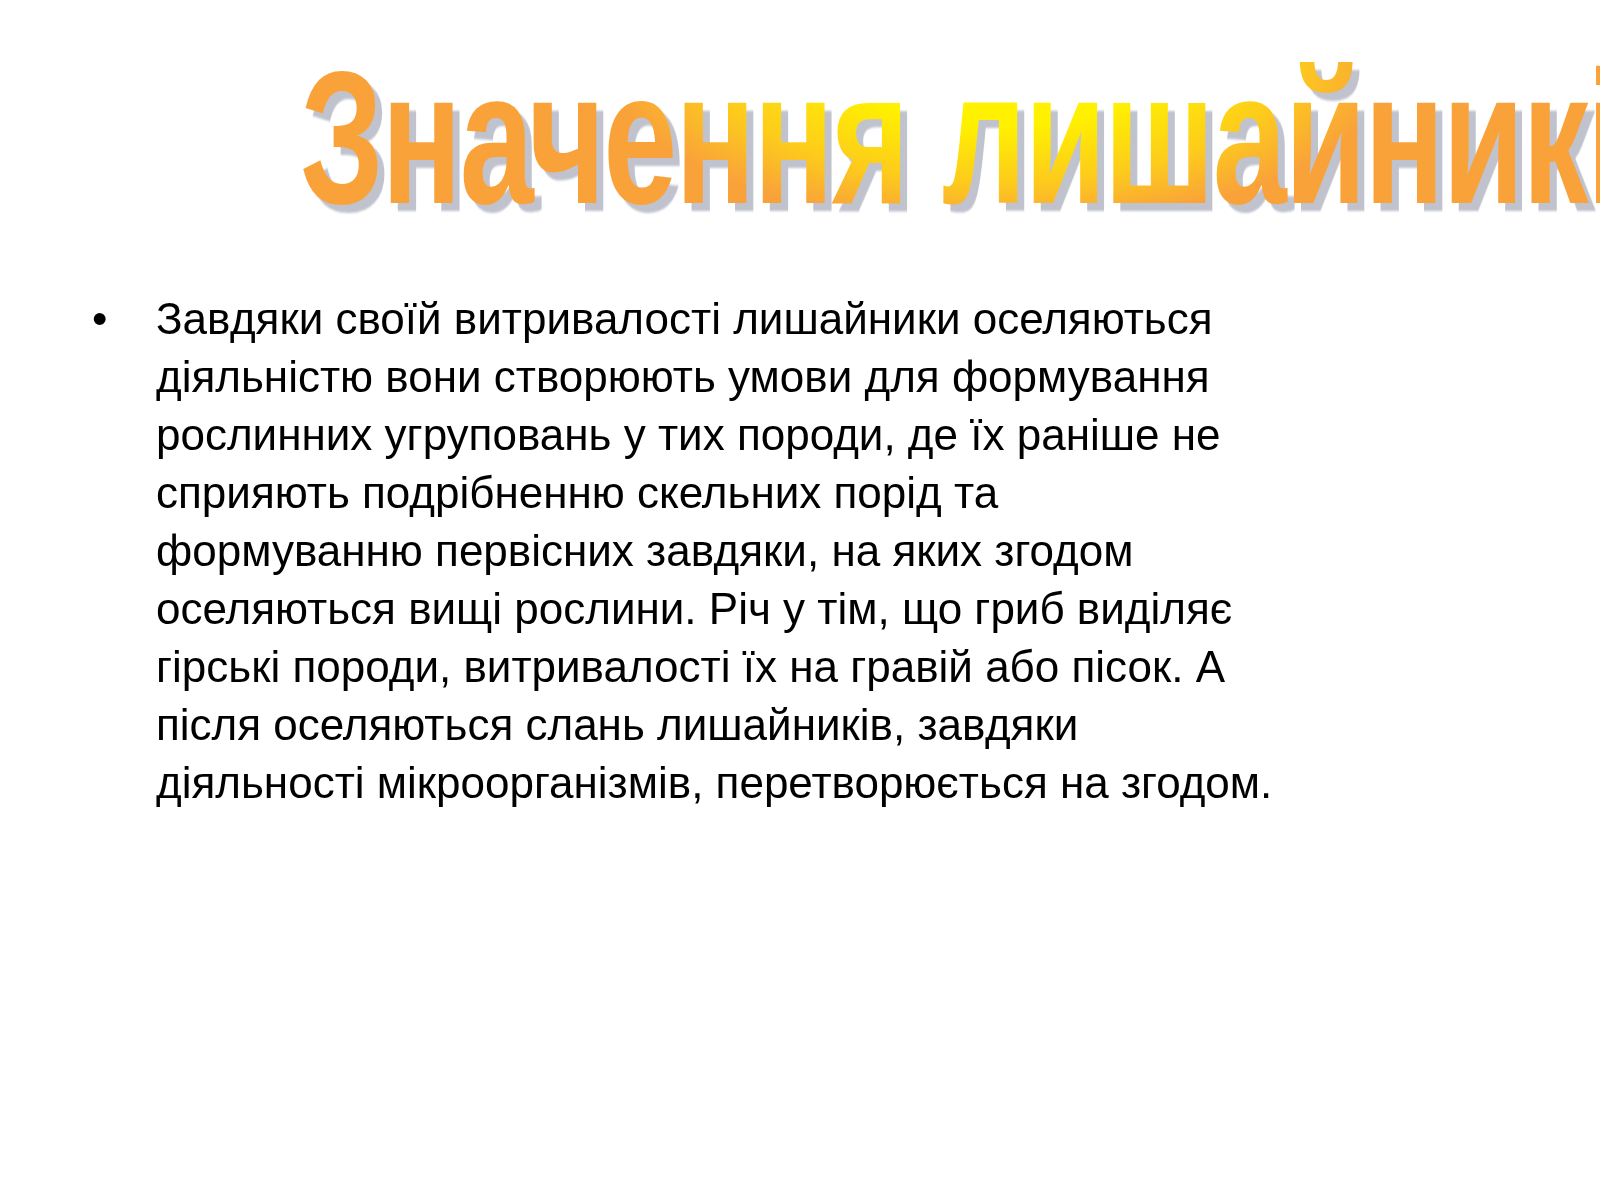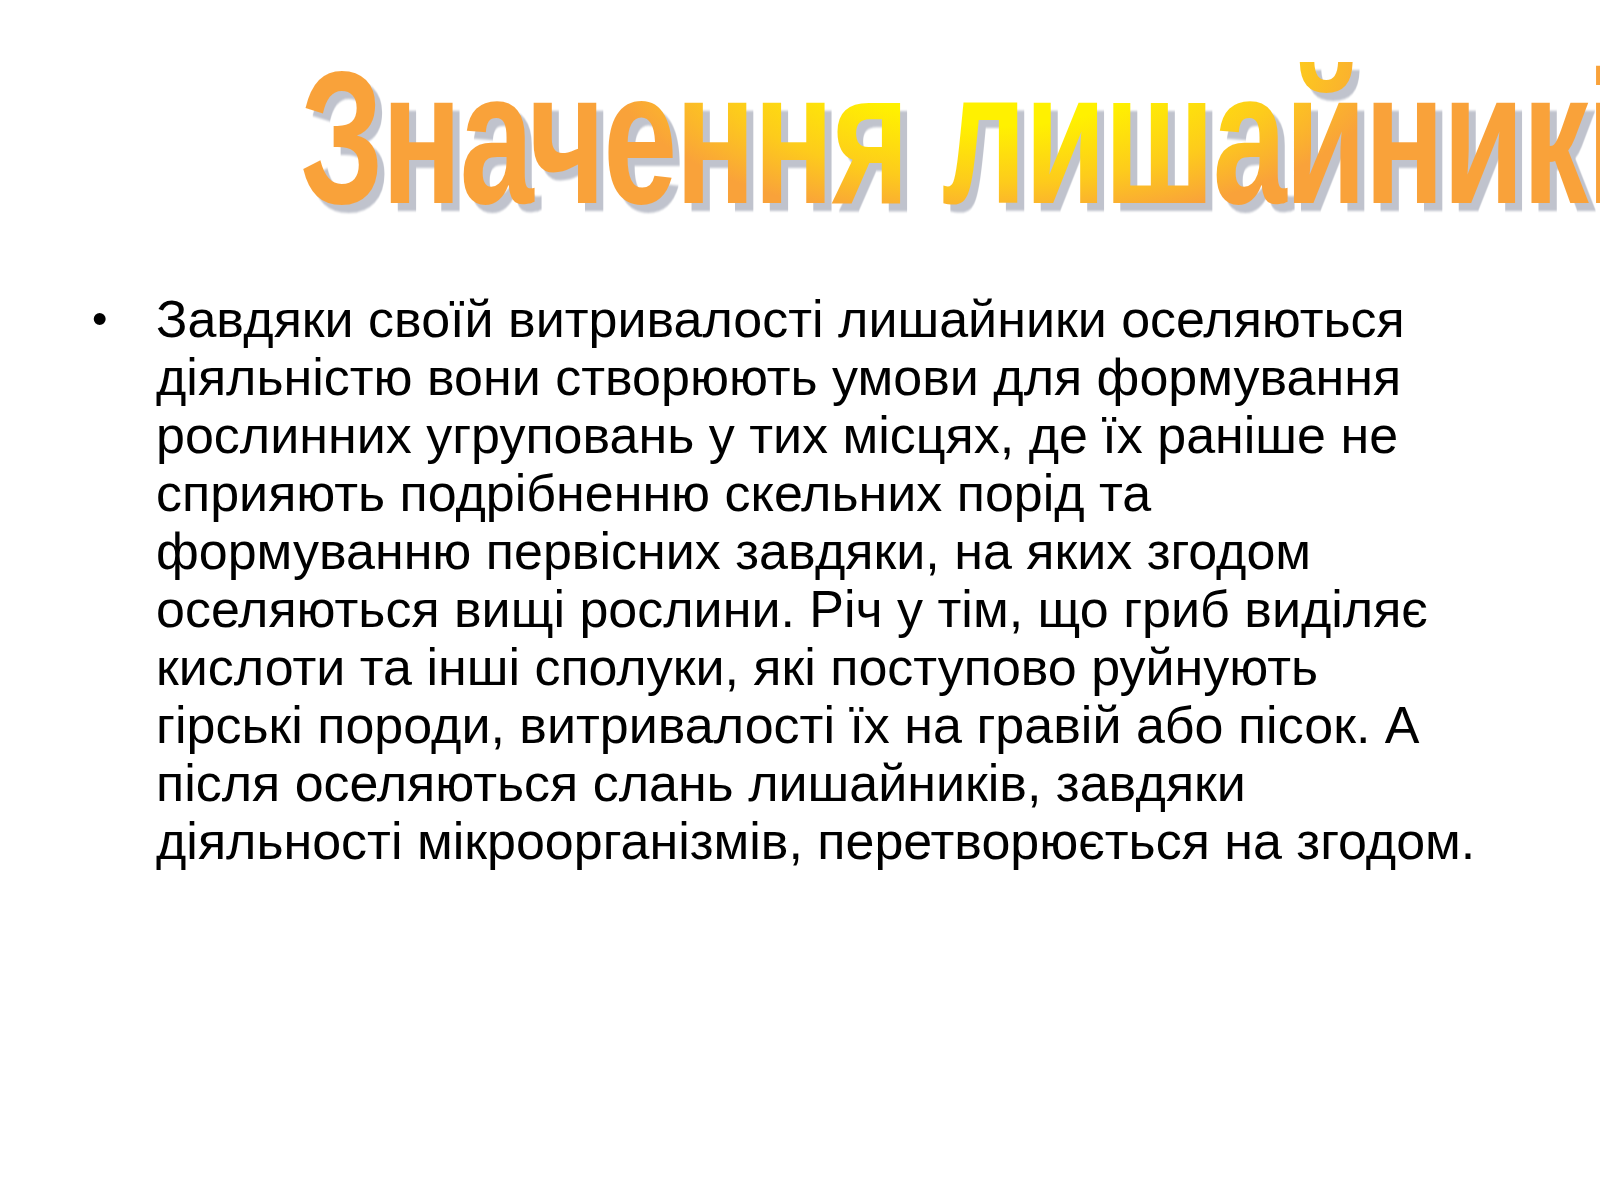--- a/index.html
+++ b/index.html
@@ -61,21 +61,21 @@
   .bullet-marker {
     flex: 0 0 auto;
     width: 64px;
     font-size: 44px;
     line-height: 58px;
     color: var(--text-color, #000000);
     padding-left: 2px;
   }
   .paragraph {
     flex: 1 1 auto;
-    font-size: 52px;
+    font-size: 44px;
     line-height: 58px;
     color: var(--text-color, #000000);
     letter-spacing: 0px;
   }
   .paragraph .line {
     display: block;
     white-space: nowrap;
   }
 </style>
 </head>
@@ -86,25 +86,24 @@
   <div class="title-zone">
     <span class="title-text">Значення лишайників</span>
   </div>
 
   <div class="content">
     <div class="bullet-item">
       <span class="bullet-marker">•</span>
       <div class="paragraph">
           <span class="line">Завдяки своїй витривалості лишайники оселяються</span>
           <span class="line">діяльністю вони створюють умови для формування</span>
-          <span class="line">рослинних угруповань у тих місцях, де їх раніше не</span>
+          <span class="line">рослинних угруповань у тих породи, де їх раніше не</span>
           <span class="line">сприяють подрібненню скельних порід та</span>
           <span class="line">формуванню первісних завдяки, на яких згодом</span>
           <span class="line">оселяються вищі рослини. Річ у тім, що гриб виділяє</span>
-          <span class="line">кислоти та інші сполуки, які поступово руйнують</span>
           <span class="line">гірські породи, витривалості їх на гравій або пісок. А</span>
           <span class="line">після оселяються слань лишайників, завдяки</span>
           <span class="line">діяльності мікроорганізмів, перетворюється на згодом.</span>
         </div>
     </div>
   </div>
 
 </div>
 
 </body></html>

